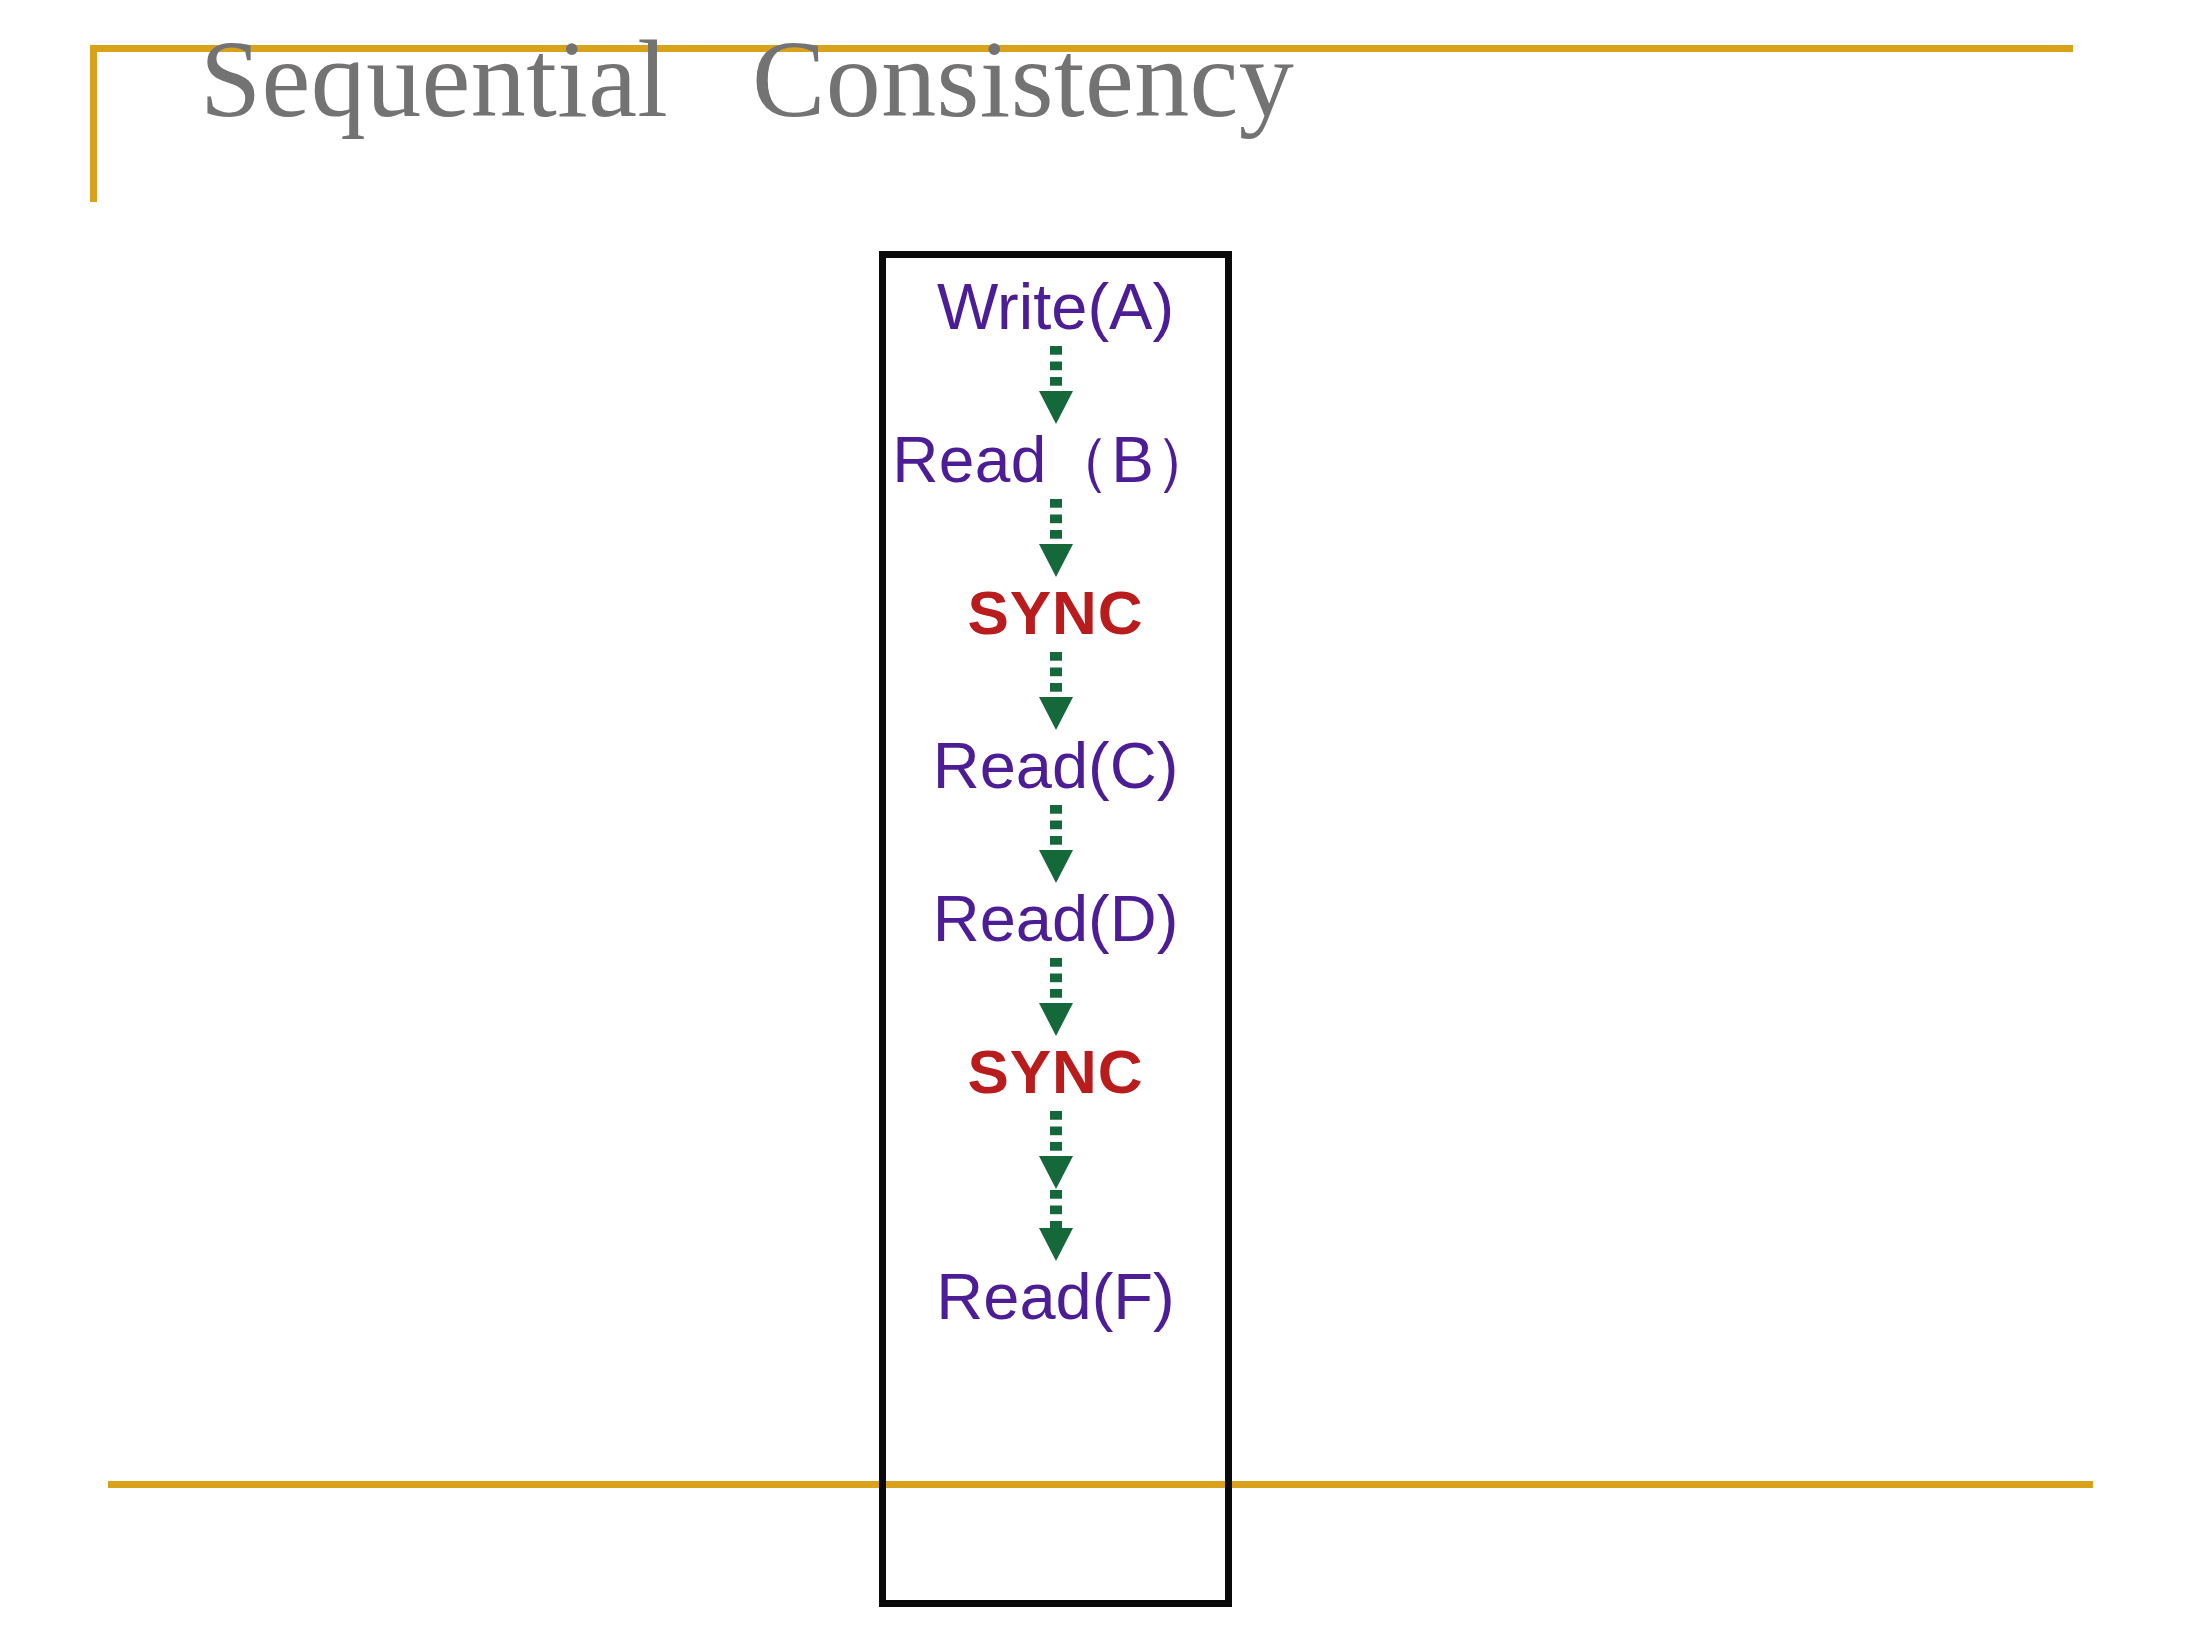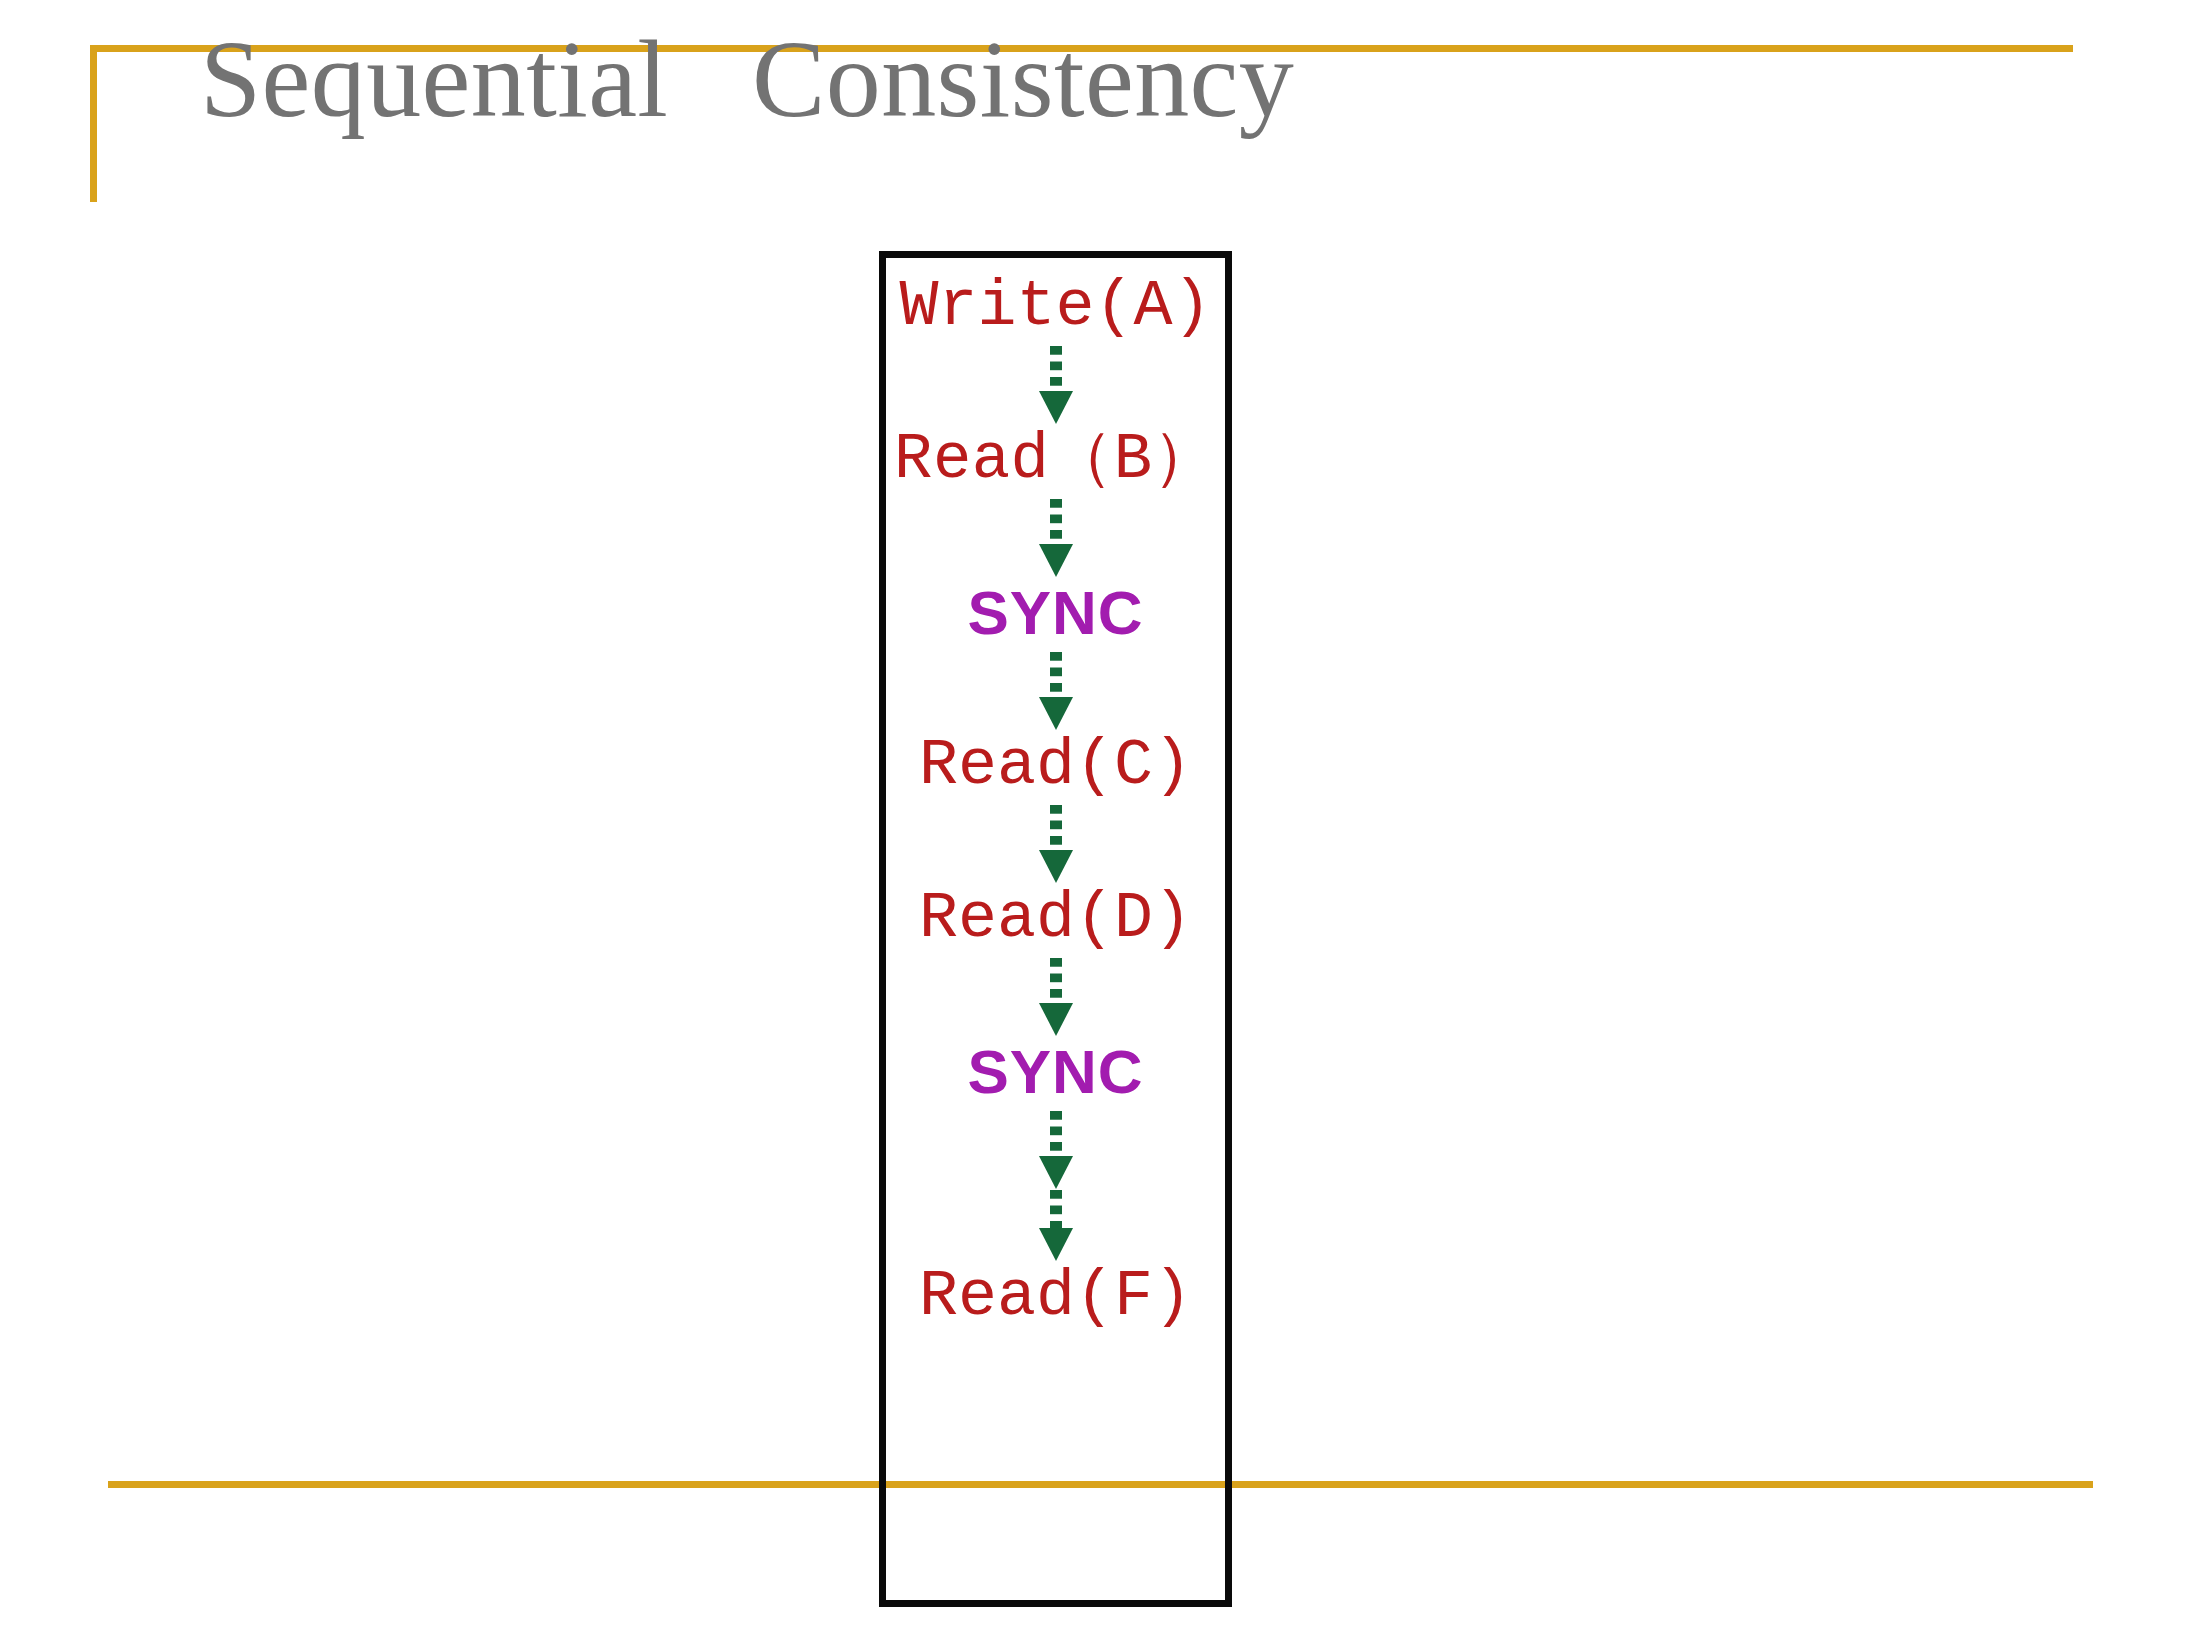--- a/index.html
+++ b/index.html
@@ -71,29 +71,29 @@
     display: flex;
     flex-direction: column;
     align-items: center;
     justify-content: flex-start;
     padding-top: 12px;
   }
 
   .op-label {
     width: 100%;
     text-align: center;
-    color: #b91c1c;
-    font-family: Liberation Mono, monospace;
+    color: #4c1d95;
+    font-family: Liberation Sans, sans-serif;
     font-size: 65px;
     line-height: 74px;
     height: 74px;
     white-space: pre;
   }
   .op-label.sync {
-    color: #a21caf;
+    color: #b91c1c;
     font-family: "Liberation Sans", "DejaVu Sans", sans-serif;
     font-weight: bold;
     font-size: 62px;
     letter-spacing: 0.9px;
   }
   .op-label.wide-paren {
     font-size: 64px;
     letter-spacing: 0.4px;
   }
 

